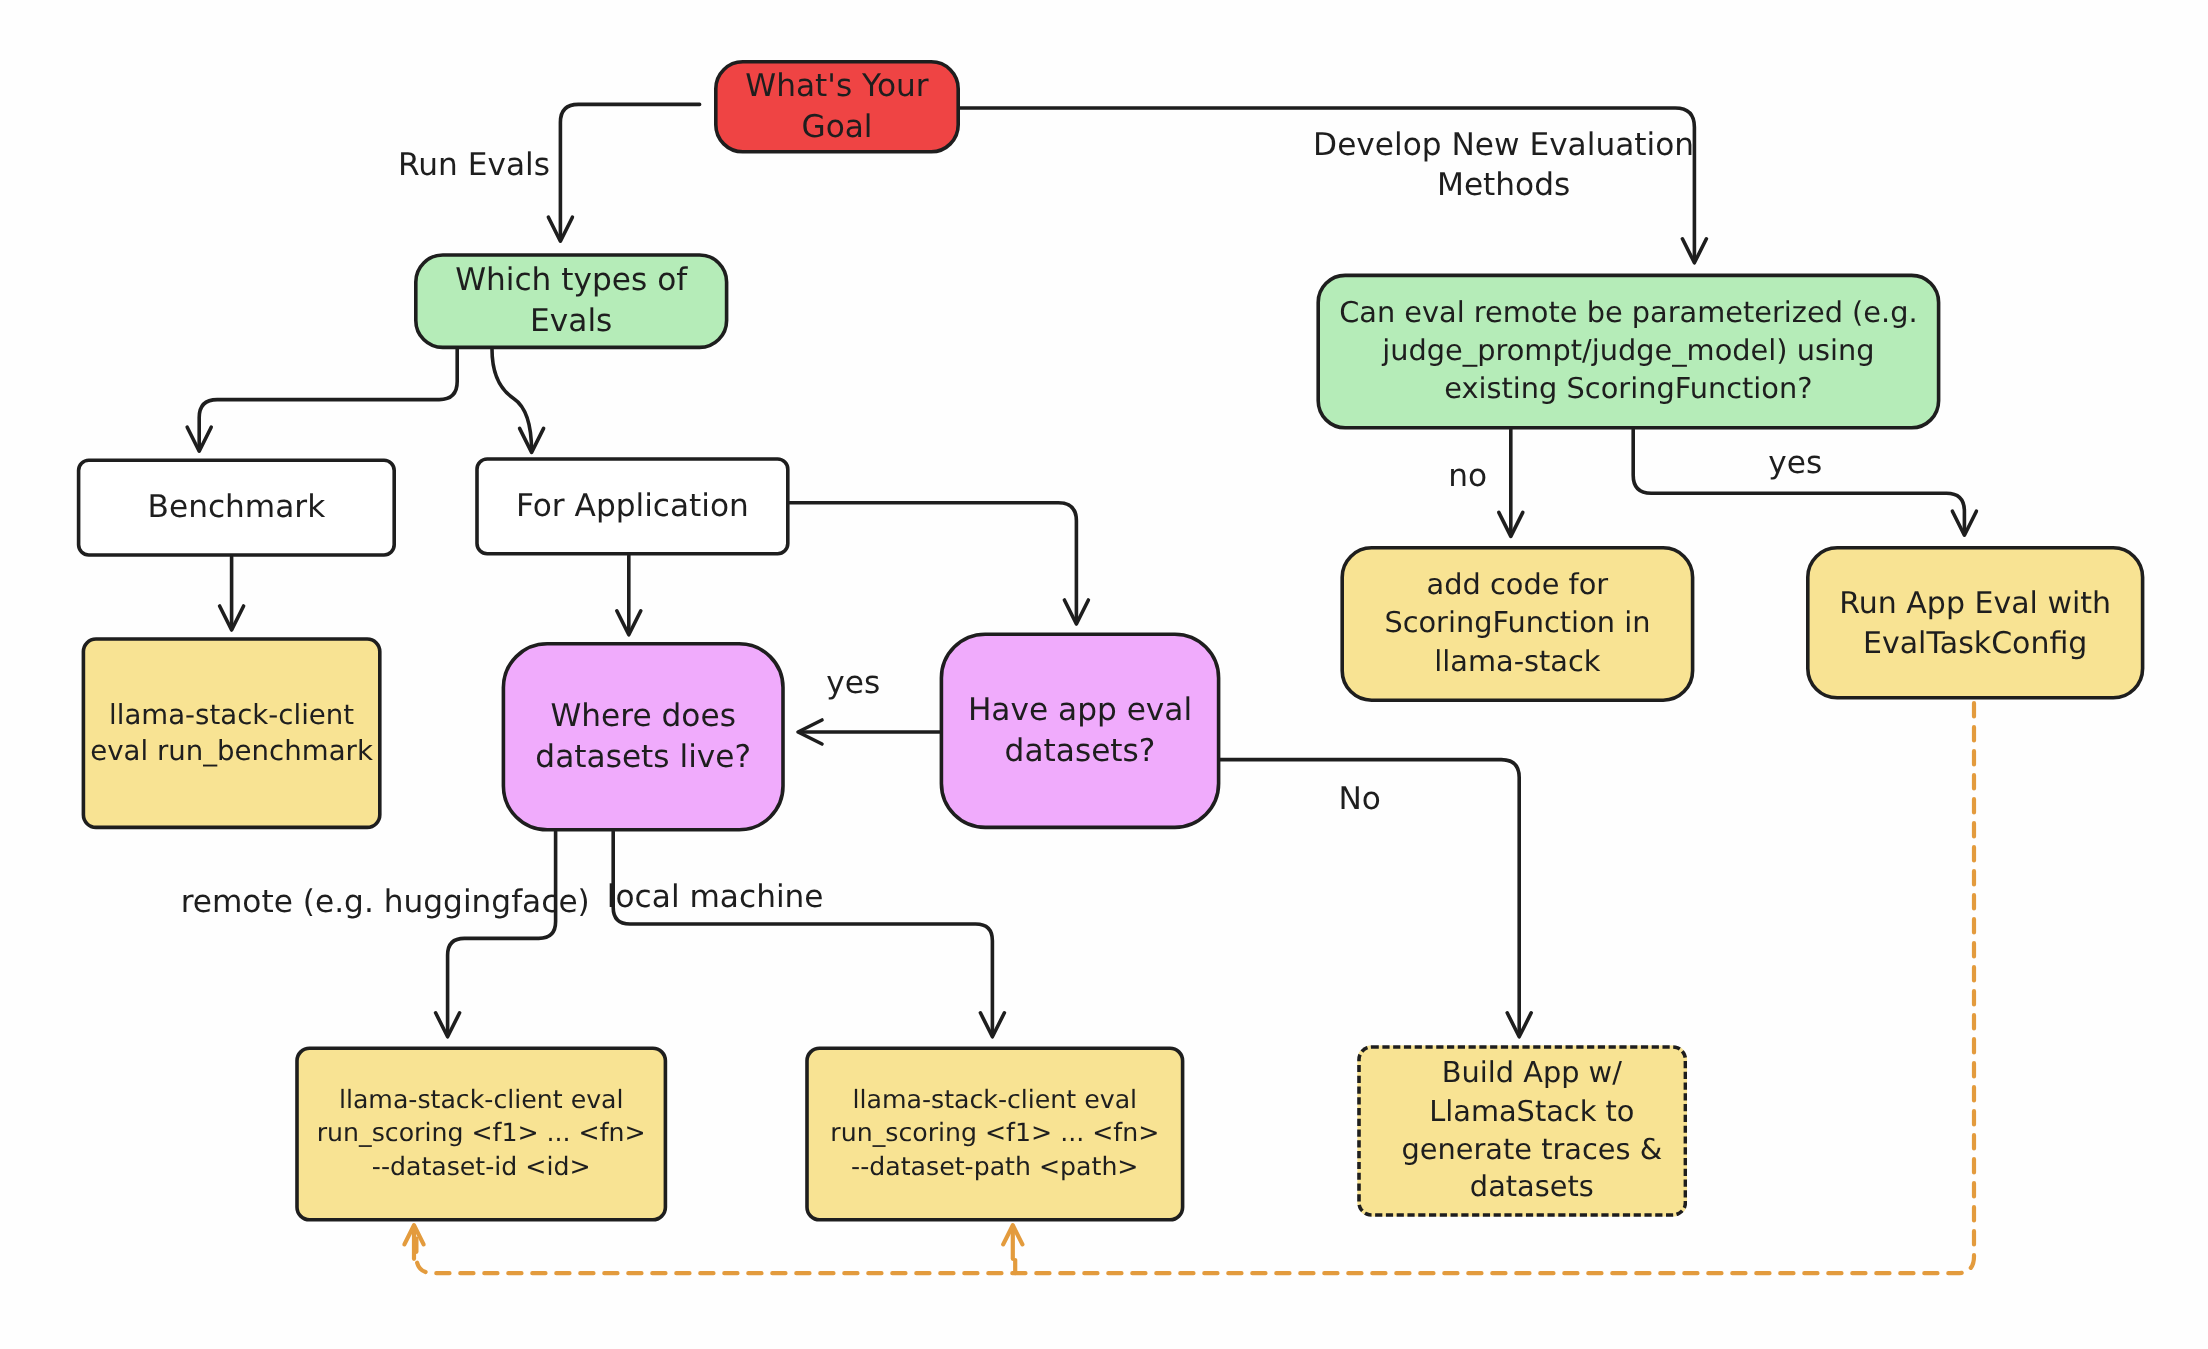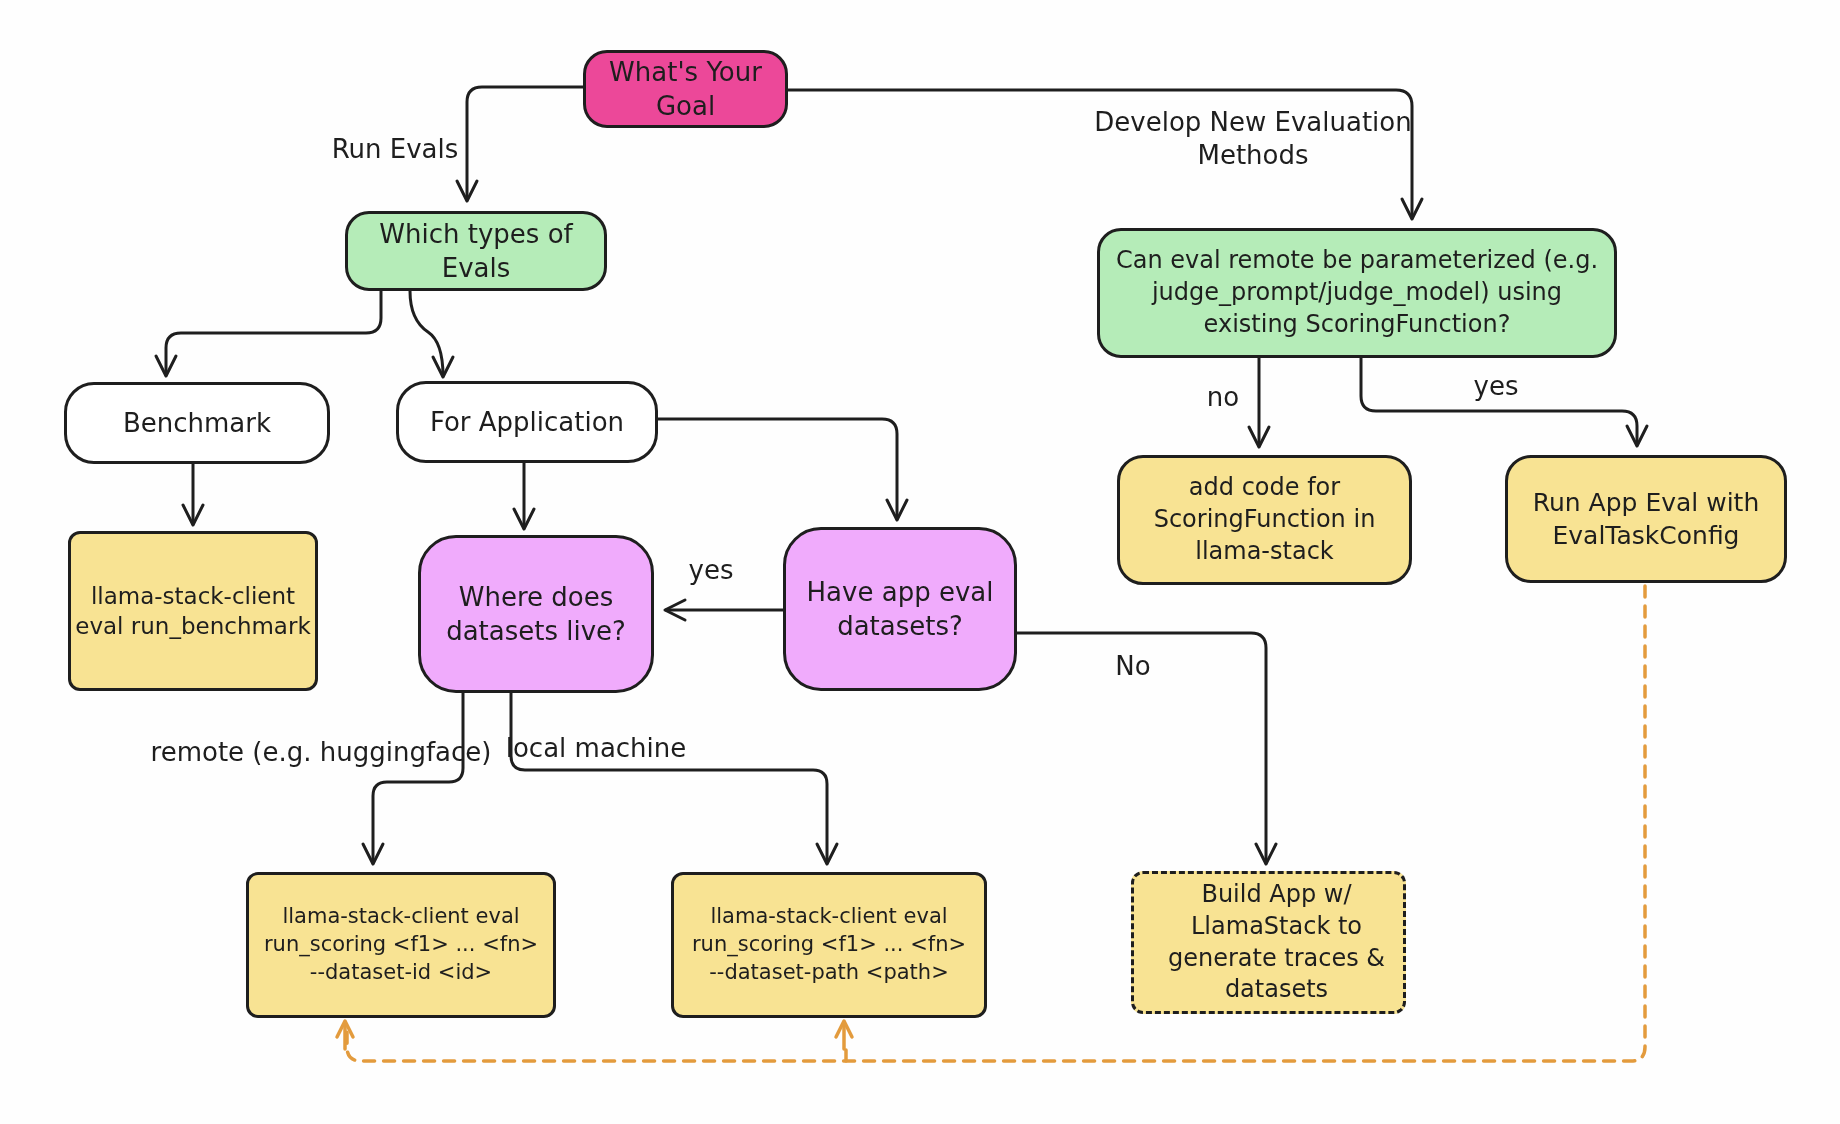--- a/index.html
+++ b/index.html
@@ -6,23 +6,23 @@
   #canvas{
     position:relative;width:1840px;height:1124px;background:#fefefe;
     font-family:"DejaVu Sans",sans-serif;color:#1e1e1e;overflow:hidden;
   }
   #edges{position:absolute;left:0;top:0;width:1840px;height:1124px;}
   .node{
     position:absolute;display:flex;align-items:center;justify-content:center;
     text-align:center;white-space:pre-line;border:3px solid #1e1e1e;
     box-sizing:border-box;line-height:1.32;
   }
-  .pink  {background:#ec4899;border-radius:24px;}
+  .pink  {background:#ef4444;border-radius:24px;margin-left:12px;}
   .green {background:#b5ecb8;border-radius:24px;}
-  .whitebox{background:#ffffff;border-radius:30px;}
+  .whitebox{background:#ffffff;border-radius:10px;}
   .blue  {background:#f0abfc;border-radius:38px;}
   .yellow{background:#f8e393;border-radius:12px;}
   .dashedborder{border-style:dashed;padding-left:16px;}
   .edge-label{
     position:absolute;transform:translate(-50%,-50%);
     white-space:pre-line;text-align:center;font-size:26px;line-height:1.25;
   }
   path{fill:none;stroke:#1e1e1e;stroke-width:3;stroke-linecap:round;stroke-linejoin:round;}
   .orange-dash{stroke:#e39b3d;stroke-width:3.5;stroke-dasharray:11 9;}
   .orange-solid{stroke:#e39b3d;stroke-width:3.5;}
@@ -145,21 +145,21 @@
 
   <div class="node yellow" style="left:671px;top:872px;width:316px;height:146px;font-size:21px;">llama-stack-client eval
 run_scoring &lt;f1&gt; ... &lt;fn&gt;
 --dataset-path &lt;path&gt;</div>
 
   <div class="node yellow dashedborder" style="left:1131px;top:871px;width:275px;height:143px;font-size:24px;">Build App w/
 LlamaStack to
 generate traces &amp;
 datasets</div>
 
-  <div class="edge-label" style="left:395px;top:149px;">Run Evals</div>
+  <div class="edge-label" style="left:395px;top:138px;">Run Evals</div>
 
   <div class="edge-label" style="left:1253px;top:138px;">Develop New Evaluation
 Methods</div>
 
   <div class="edge-label" style="left:711px;top:570px;">yes</div>
 
   <div class="edge-label" style="left:1133px;top:666px;">No</div>
 
   <div class="edge-label" style="left:321px;top:752px;">remote (e.g. huggingface)</div>
 

